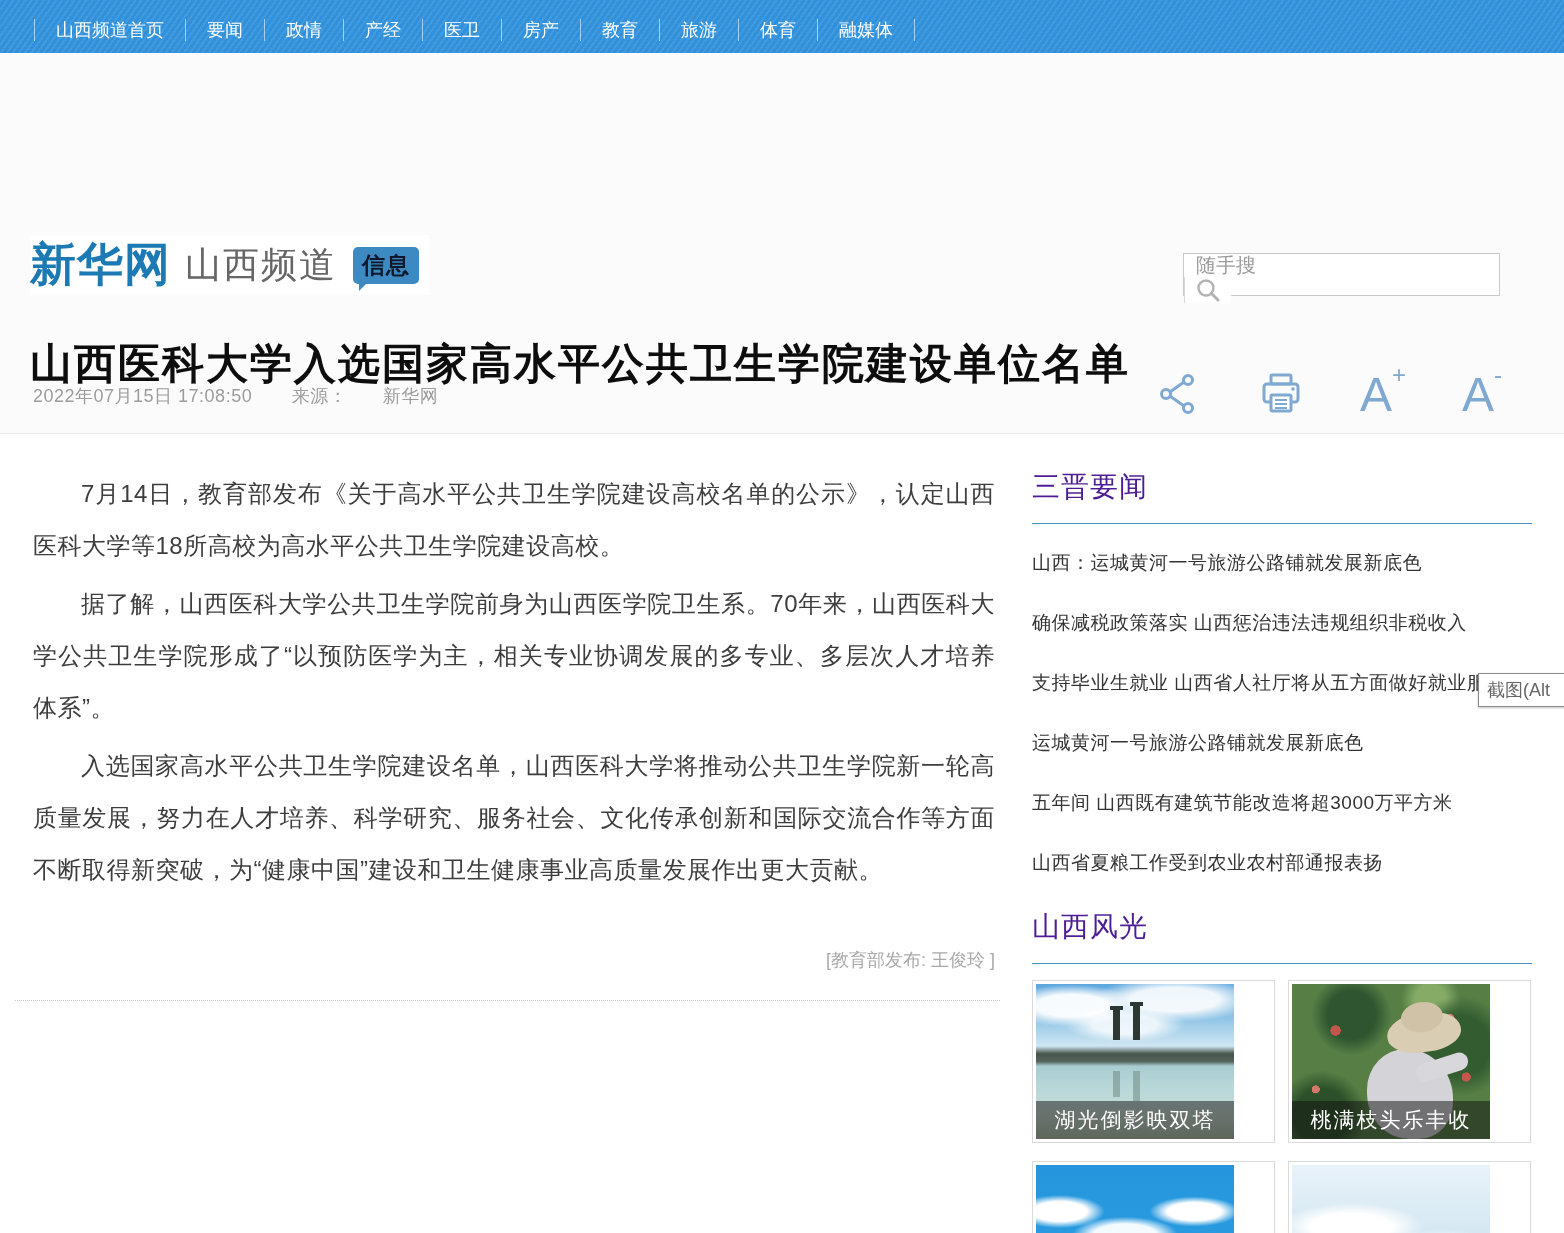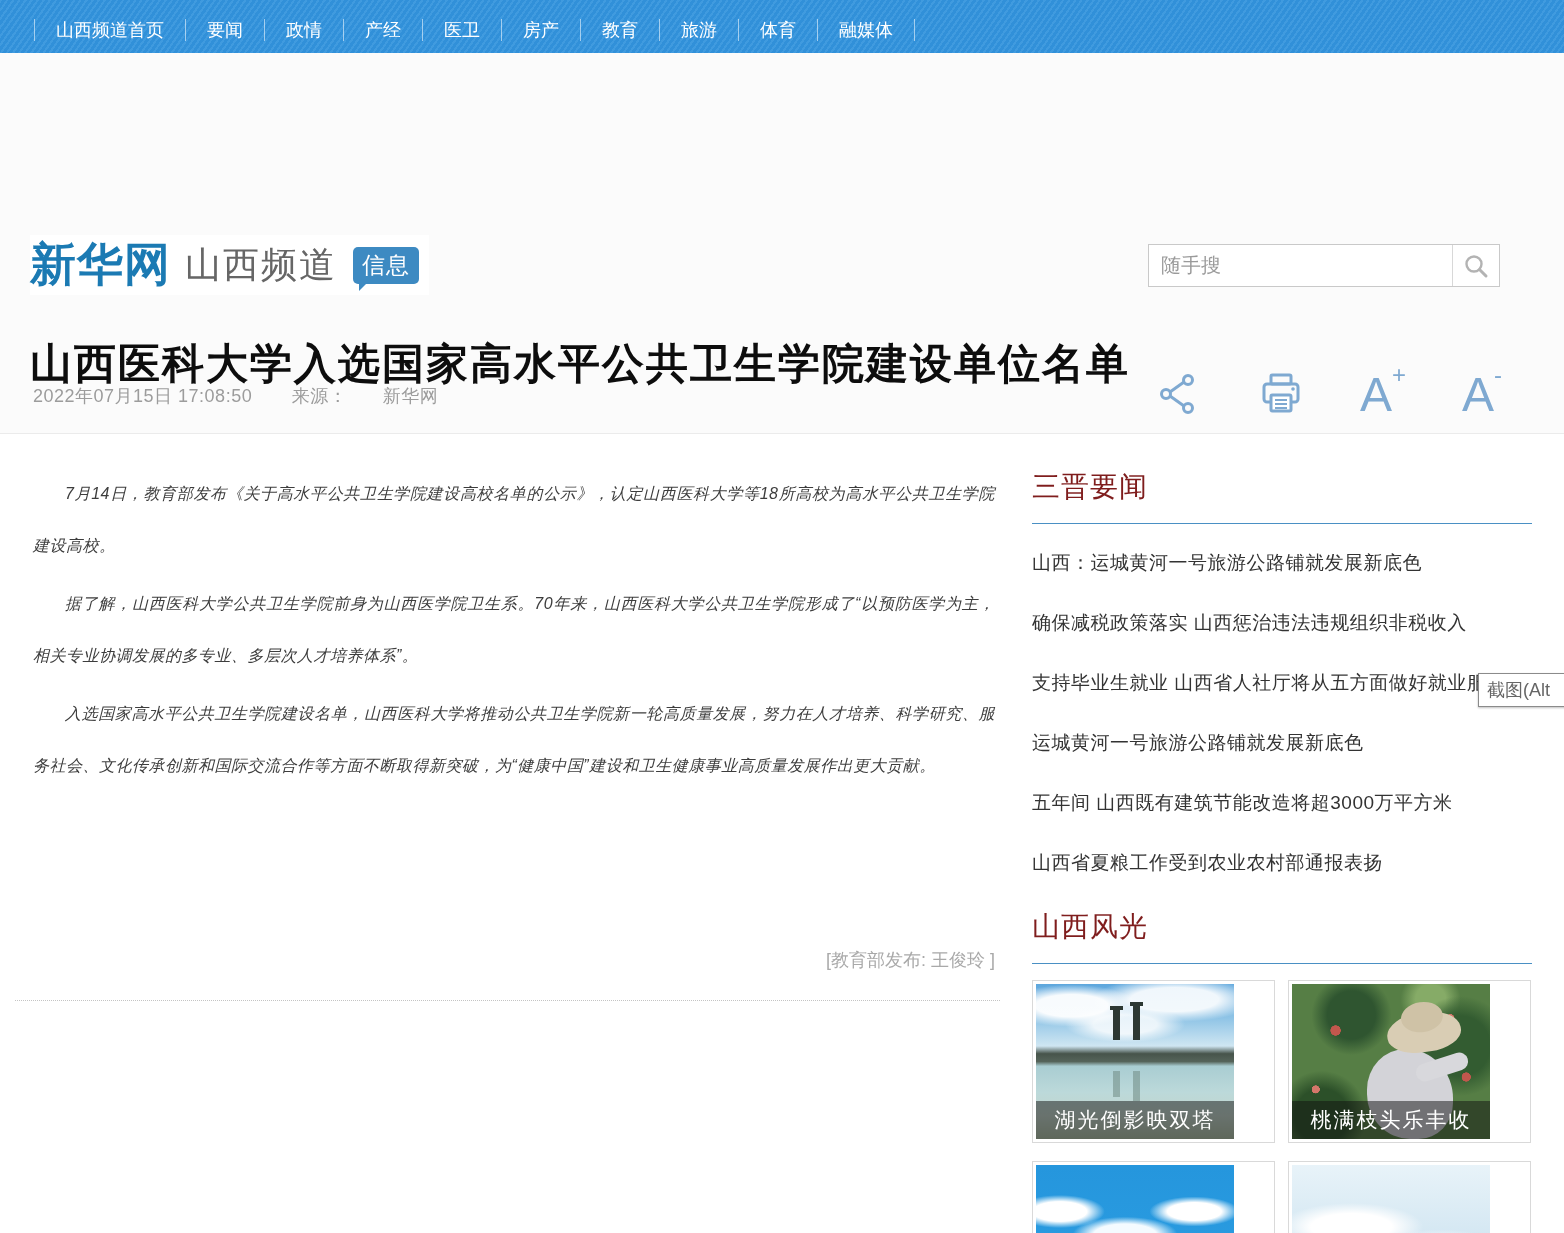--- a/index.html
+++ b/index.html
@@ -30,30 +30,30 @@
   .logo-row{
     position:absolute;left:30px;top:182px;height:60px;background:#ffffff;
     display:flex;align-items:center;padding:0 10px 0 0;
   }
   .logo-xinhua{
     font-size:46px;font-weight:900;color:#1b7ab3;letter-spacing:1px;
     font-family:"Liberation Sans","DejaVu Sans",sans-serif;
   }
   .logo-channel{font-size:36px;color:#666;margin-left:14px;letter-spacing:2px;}
   .logo-badge{
-    position:relative;margin-left:16px;background:#3d8ac2;color:#ffffff;
-    font-size:23px;font-weight:normal;padding:3px 9px;border-radius:5px;letter-spacing:1px;
+    position:relative;margin-left:16px;background:#3d8ac2;color:#0f172a;
+    font-size:23px;font-weight:bold;padding:3px 9px;border-radius:5px;letter-spacing:1px;
   }
   .logo-badge::after{
     content:"";position:absolute;left:6px;bottom:-7px;
     border:5px solid transparent;border-top-color:#3d8ac2;border-left-color:#3d8ac2;
   }
   .searchbox{
-    position:absolute;right:64px;top:191px;width:352px;height:43px;
-    background:#fff;border:1px solid #c9c9c9;box-sizing:border-box;display:flex;
+    position:absolute;right:64px;top:200px;width:317px;height:43px;
+    background:#fff;border:1px solid #c9c9c9;box-sizing:border-box;display:flex;flex-direction:column;
   }
   .searchbox input{
     flex:1;border:none;outline:none;font-size:20px;color:#444;
     padding:0 0 0 12px;background:transparent;
     font-family:"Liberation Sans","DejaVu Sans",sans-serif;
   }
   .searchbox input::placeholder{color:#9a9a9a;}
   .search-btn{
     width:46px;border-left:1px solid #d8d8d8;display:flex;align-items:center;justify-content:center;
     cursor:pointer;background:#fff;
@@ -71,35 +71,35 @@
     position:absolute;right:62px;top:318px;display:flex;align-items:flex-end;gap:56px;
   }
   .action{cursor:pointer;display:flex;align-items:flex-end;}
   .fontbtn{font-size:48px;line-height:44px;color:#7fa9d1;font-weight:400;}
   .fontbtn sup{font-size:24px;line-height:0;vertical-align:28px;}
   
   .article{
     position:absolute;left:33px;top:468px;width:962px;
   }
   .article p{
-    margin:0 0 6px 0;font-size:16px;color:#3d3d3d;line-height:52px;
-    text-indent:2em;letter-spacing:0.5px;text-align:justify;font-style:italic;
+    margin:0 0 6px 0;font-size:24px;color:#3d3d3d;line-height:52px;
+    text-indent:2em;letter-spacing:0.5px;text-align:justify;
   }
   .editor-line{
     position:absolute;left:33px;top:948px;width:962px;text-align:right;
     font-size:18px;color:#a9a9a9;
   }
   .dotted-divider{
     position:absolute;left:15px;top:1000px;width:985px;height:0;
     border-top:1px dotted #c4c4c4;
   }
   
   .sidebar{position:absolute;left:1032px;top:468px;width:500px;}
   .side-heading{
-    font-size:28px;color:#7f1d1d;letter-spacing:1px;font-weight:normal;margin:0;
+    font-size:28px;color:#4c1d95;letter-spacing:1px;font-weight:normal;margin:0;
     padding-bottom:17px;border-bottom:1px solid #4a90c4;
   }
   .news-list{list-style:none;margin:24px 0 0 0;padding:0;}
   .news-list li{
     font-size:19px;color:#333;line-height:29px;margin-bottom:31px;cursor:pointer;
     letter-spacing:0.5px;
   }
   .gallery-heading{margin-top:14px;}
   .photo-grid{
     margin-top:16px;display:grid;grid-template-columns:243px 243px;

